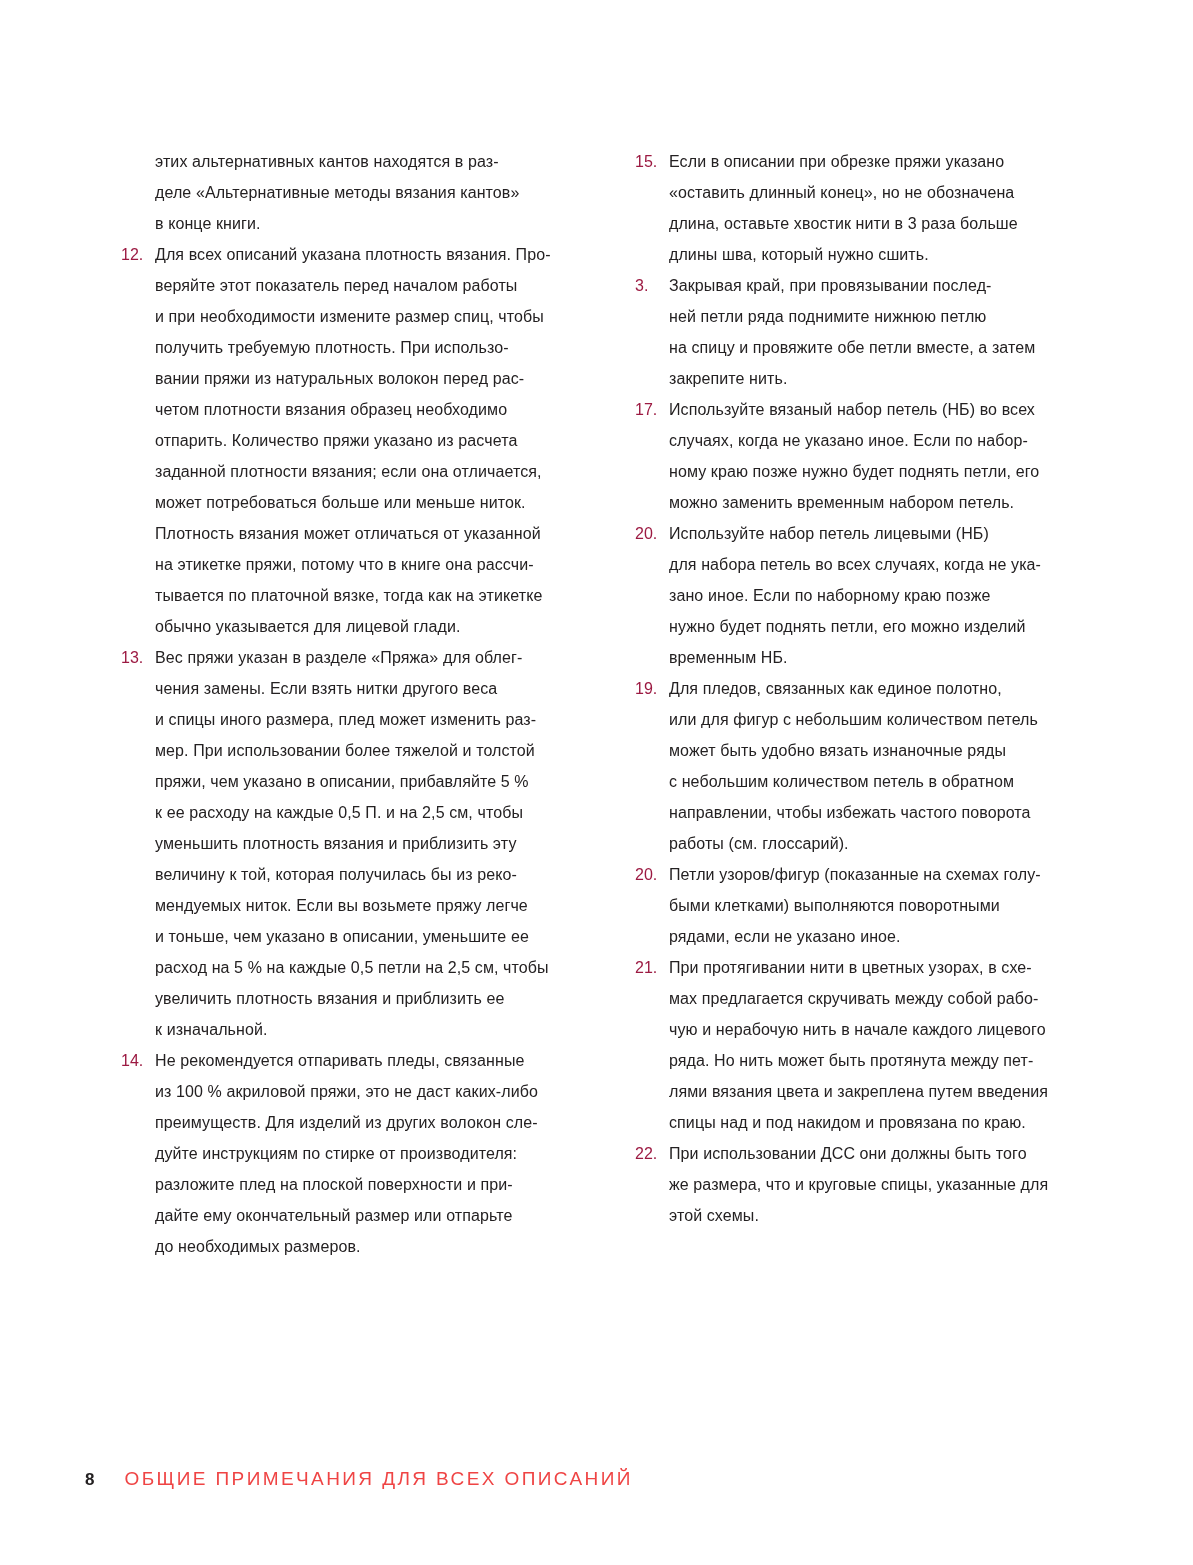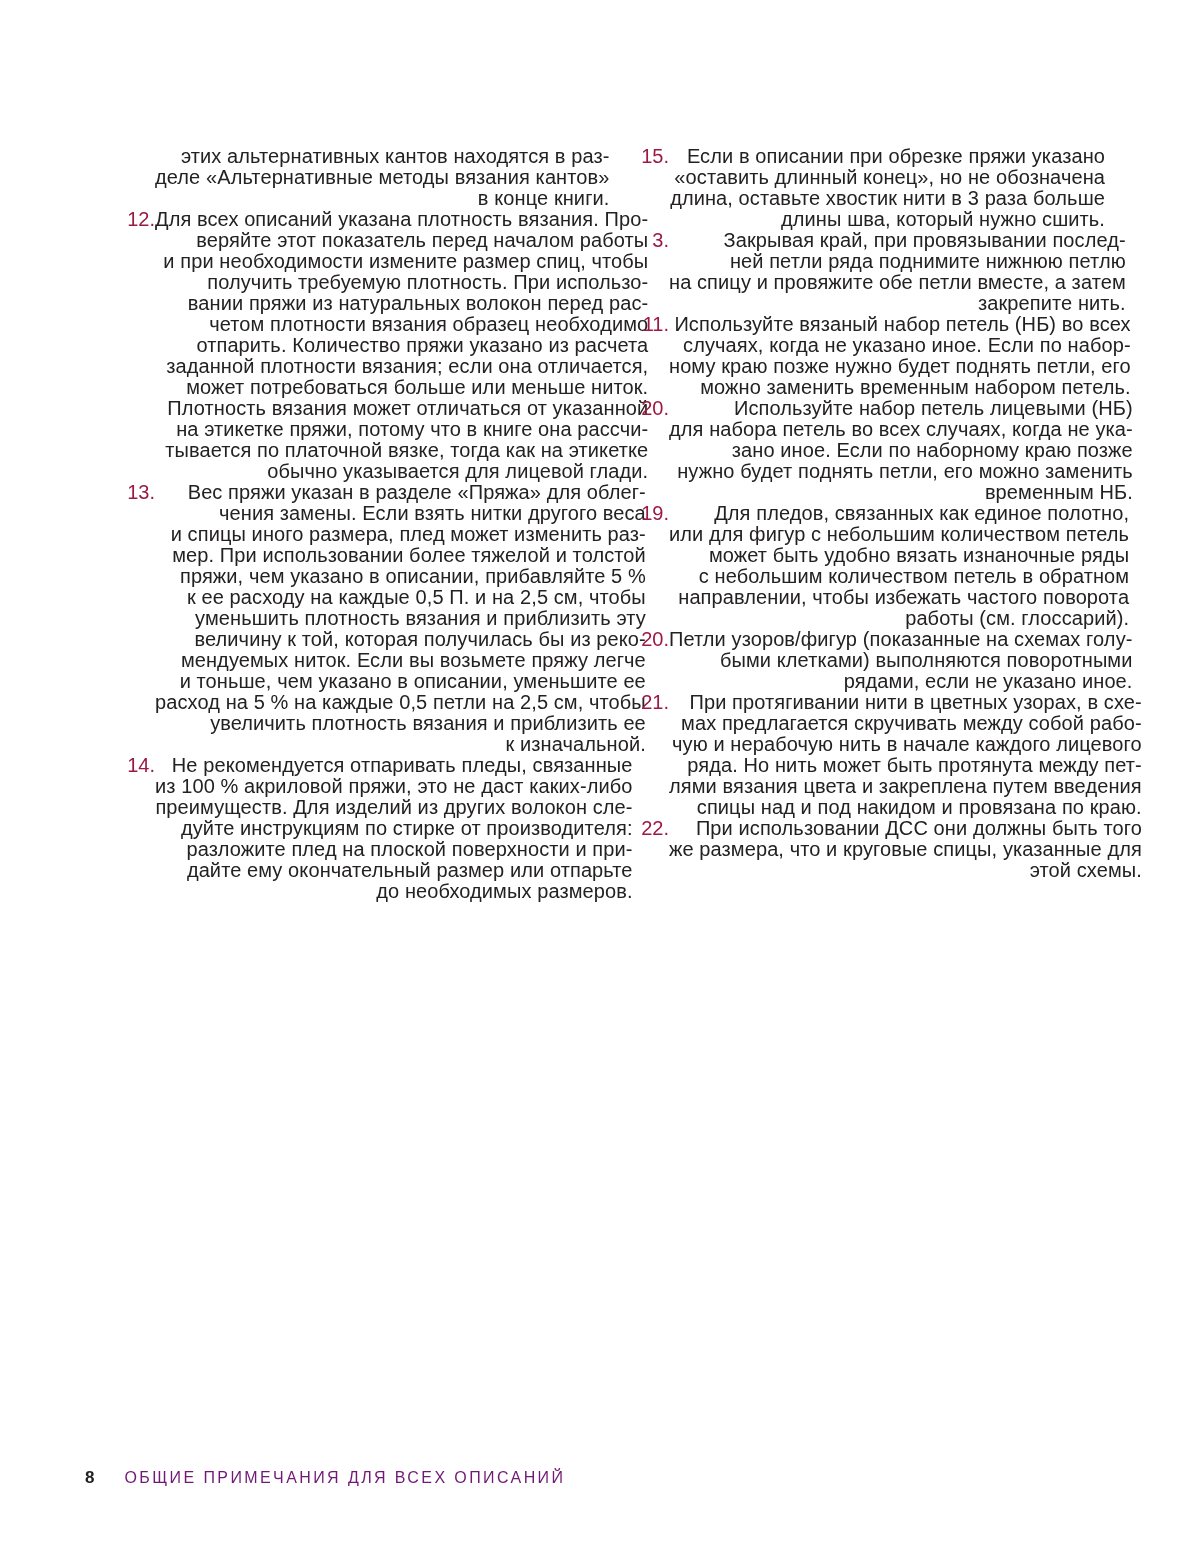--- a/index.html
+++ b/index.html
@@ -18,23 +18,22 @@
   }
   .content {
     position: absolute;
     left: 121px;
     top: 146px;
     display: flex;
     gap: 35px;
     align-items: flex-start;
   }
   .col {
-    font-size: 20px;
-    line-height: 21px;
-    text-align: right;
+    font-size: 16px;
+    line-height: 31px;
   }
   .col-left  { width: 479px; }
   .col-right { width: 470px; }
   .item {
     display: flex;
   }
   .num {
     flex: 0 0 34px;
     width: 34px;
     font-weight: 400;
@@ -52,23 +51,23 @@
     display: flex;
     align-items: baseline;
     gap: 30px;
   }
   .page-num {
     font-size: 17px;
     font-weight: 700;
     color: #242122;
   }
   .running-title {
-    font-size: 16px;
+    font-size: 19px;
     font-weight: 400;
-    color: #701a75;
+    color: #ef4444;
     letter-spacing: 2.4px;
   }
 </style>
 </head>
 <body>
 
 <div class="page">
   <div class="content">
 
     <div class="col col-left">
@@ -131,32 +130,32 @@
 длины шва, который нужно сшить.</div>
       </div>
       <div class="item">
         <span class="num">3.</span>
         <div class="txt">Закрывая край, при провязывании послед-
 ней петли ряда поднимите нижнюю петлю
 на спицу и провяжите обе петли вместе, а затем
 закрепите нить.</div>
       </div>
       <div class="item">
-        <span class="num">11.</span>
+        <span class="num">17.</span>
         <div class="txt">Используйте вязаный набор петель (НБ) во всех
 случаях, когда не указано иное. Если по набор-
 ному краю позже нужно будет поднять петли, его
 можно заменить временным набором петель.</div>
       </div>
       <div class="item">
         <span class="num">20.</span>
         <div class="txt">Используйте набор петель лицевыми (НБ)
 для набора петель во всех случаях, когда не ука-
 зано иное. Если по наборному краю позже
-нужно будет поднять петли, его можно заменить
+нужно будет поднять петли, его можно изделий
 временным НБ.</div>
       </div>
       <div class="item">
         <span class="num">19.</span>
         <div class="txt">Для пледов, связанных как единое полотно,
 или для фигур с небольшим количеством петель
 может быть удобно вязать изнаночные ряды
 с небольшим количеством петель в обратном
 направлении, чтобы избежать частого поворота
 работы (см. глоссарий).</div>

